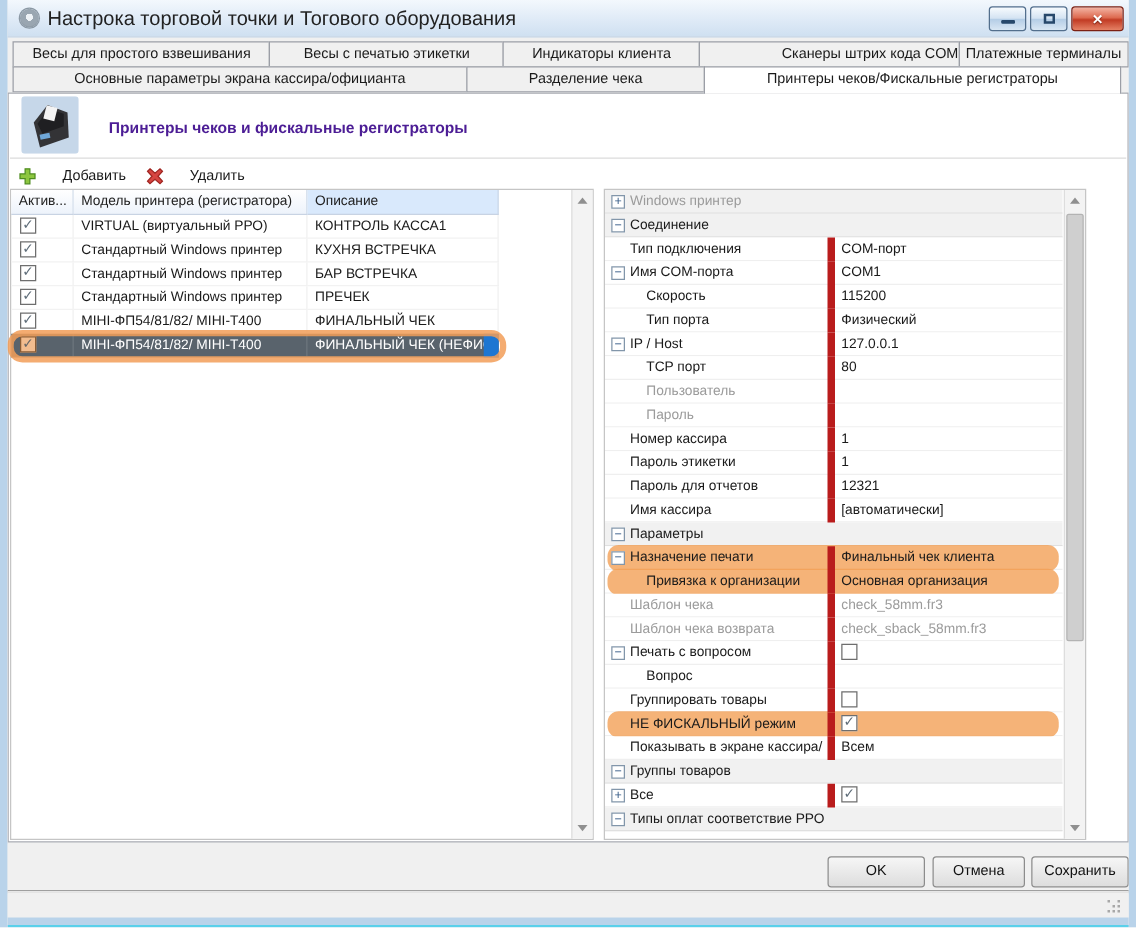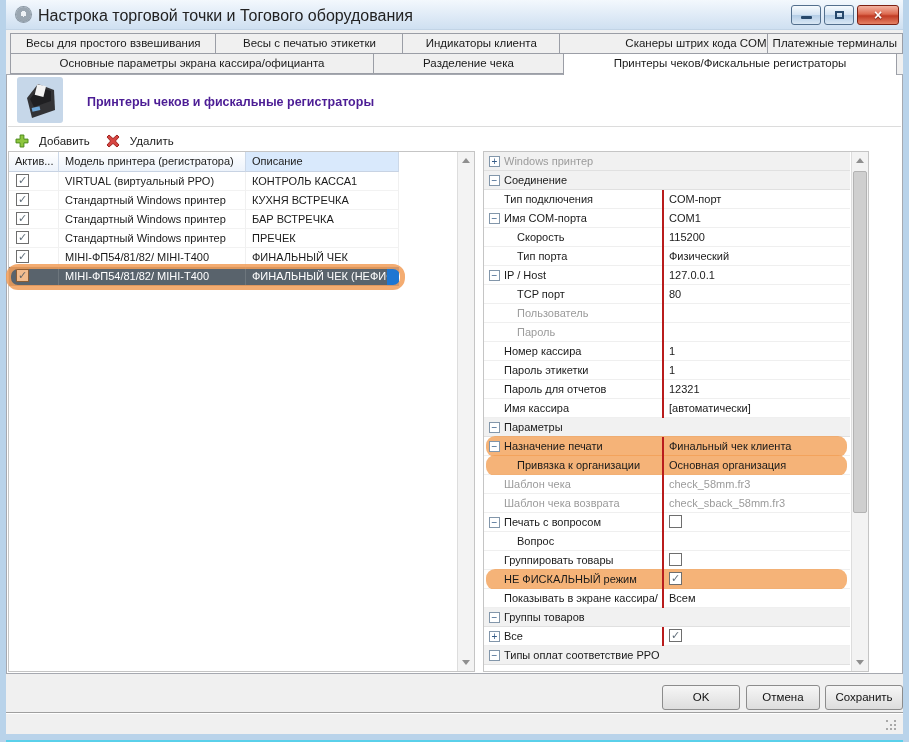--- a/index.html
+++ b/index.html
@@ -30,21 +30,21 @@
     font-size:11.5px;color:#1a1a1a;text-align:center;line-height:19px;overflow:hidden;white-space:nowrap;}
   .tab.first{margin-left:4px;}
   .tab.active{background:#fff;height:22px;border-bottom:none;z-index:5;position:relative;}
   
   .page{position:absolute;left:0;top:74px;width:897px;height:600px;background:#fff;
     border:1px solid #a6a9b0;}
   .printer-ico{position:absolute;left:10px;top:2px;}
   .ptitle{position:absolute;left:80px;top:20px;font-size:12.5px;font-weight:bold;color:#4c1d95;}
   .hr1{position:absolute;left:1px;right:1px;top:51px;height:1px;background:#dcdcdc;}
   .toolbar{position:absolute;left:8px;top:56px;height:20px;display:flex;gap:16px;align-items:center;}
-  .tbtn{display:flex;align-items:center;gap:10px;font-size:11.5px;color:#1a1a1a;cursor:default;}
+  .tbtn{display:flex;align-items:center;gap:21px;font-size:11.5px;color:#1a1a1a;cursor:default;}
   
   .listpanel{position:absolute;left:1px;top:76px;width:467px;height:521px;background:#fff;
     border:1px solid #c5c5c5;}
   .thead{position:absolute;left:0;top:0;height:20px;display:flex;}
   .th{height:20px;font-size:11px;color:#222;line-height:19px;padding-left:6px;
     background:linear-gradient(#ffffff,#edf3fb);border-right:1px solid #ccd8e8;border-bottom:1px solid #c8d3e3;
     overflow:hidden;white-space:nowrap;}
   .th.desc{background:#d9e9fc;}
   .tbody{position:absolute;left:0;top:20px;right:18px;}
   .trow{position:relative;display:flex;height:19px;width:390px;}
@@ -74,21 +74,21 @@
   .proppanel{position:absolute;left:476px;top:76px;width:386px;height:521px;background:#fff;
     border:1px solid #c5c5c5;}
   .pgrid{position:absolute;left:0;top:0;right:18px;}
   .prow{position:relative;height:19px;border-bottom:1px solid #efefef;background:#fff;}
   .prow.cat{background:#f1f1f1;border-bottom:1px solid #e0e0e0;}
   .prow.muted .plabel,.prow.muted .pval{color:#9b9b9b;}
   .pexp{position:absolute;left:5px;top:4px;width:11px;height:11px;border:1px solid #8296aa;background:#fff;
     font-size:10px;line-height:9px;text-align:center;color:#345a86;z-index:1;}
   .plabel{position:absolute;left:20px;top:3px;font-size:11px;color:#1a1a1a;white-space:nowrap;z-index:1;}
   .plabel.ind{left:33px;}
-  .pval{position:absolute;left:178px;right:0;top:0;bottom:-1px;border-left:2px solid #b91c1c;
+  .pval{position:absolute;left:178px;right:0;top:0;bottom:-1px;border-left:6px solid #b91c1c;
     font-size:11px;color:#1a1a1a;line-height:18px;padding-left:5px;white-space:nowrap;overflow:hidden;z-index:1;}
   .pcb{width:13px;height:13px;margin-top:2px;border:1px solid #6e6e6e;background:#fff;
     font-size:11px;line-height:11px;text-align:center;color:#5f6d79;}
   .hl{position:absolute;left:2px;right:3px;top:-1px;bottom:-2px;background:rgba(243,160,86,.8);
     border-radius:9px;z-index:0;pointer-events:none;}
   .prow .hl + * {z-index:1;}
   
   .footer{position:absolute;left:0;right:0;top:675px;height:37px;background:#f0f0f0;}
   .btn{position:absolute;top:10px;height:25px;background:linear-gradient(#f6f6f6,#ddd);
     border:1px solid #8c8c8c;border-radius:3px;font-size:11.5px;color:#111;text-align:center;line-height:23px;}

